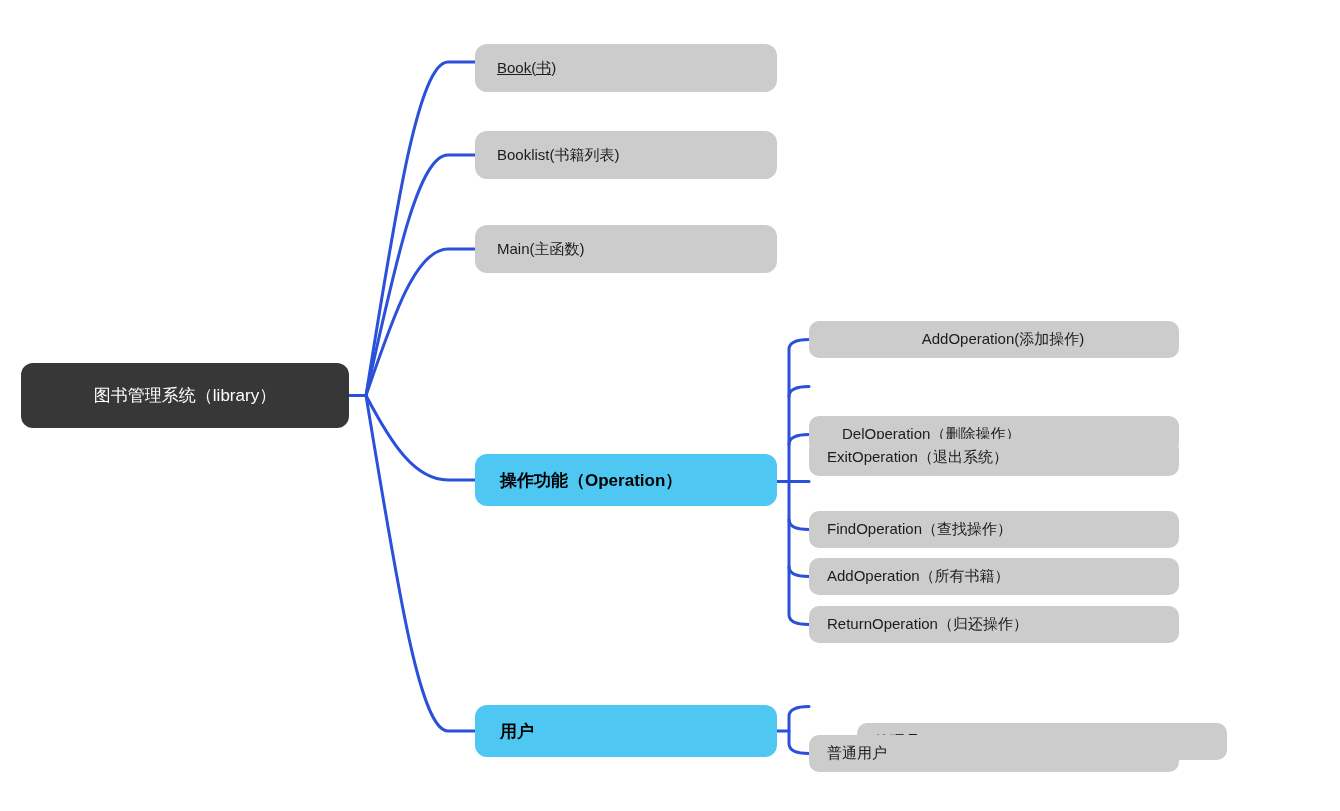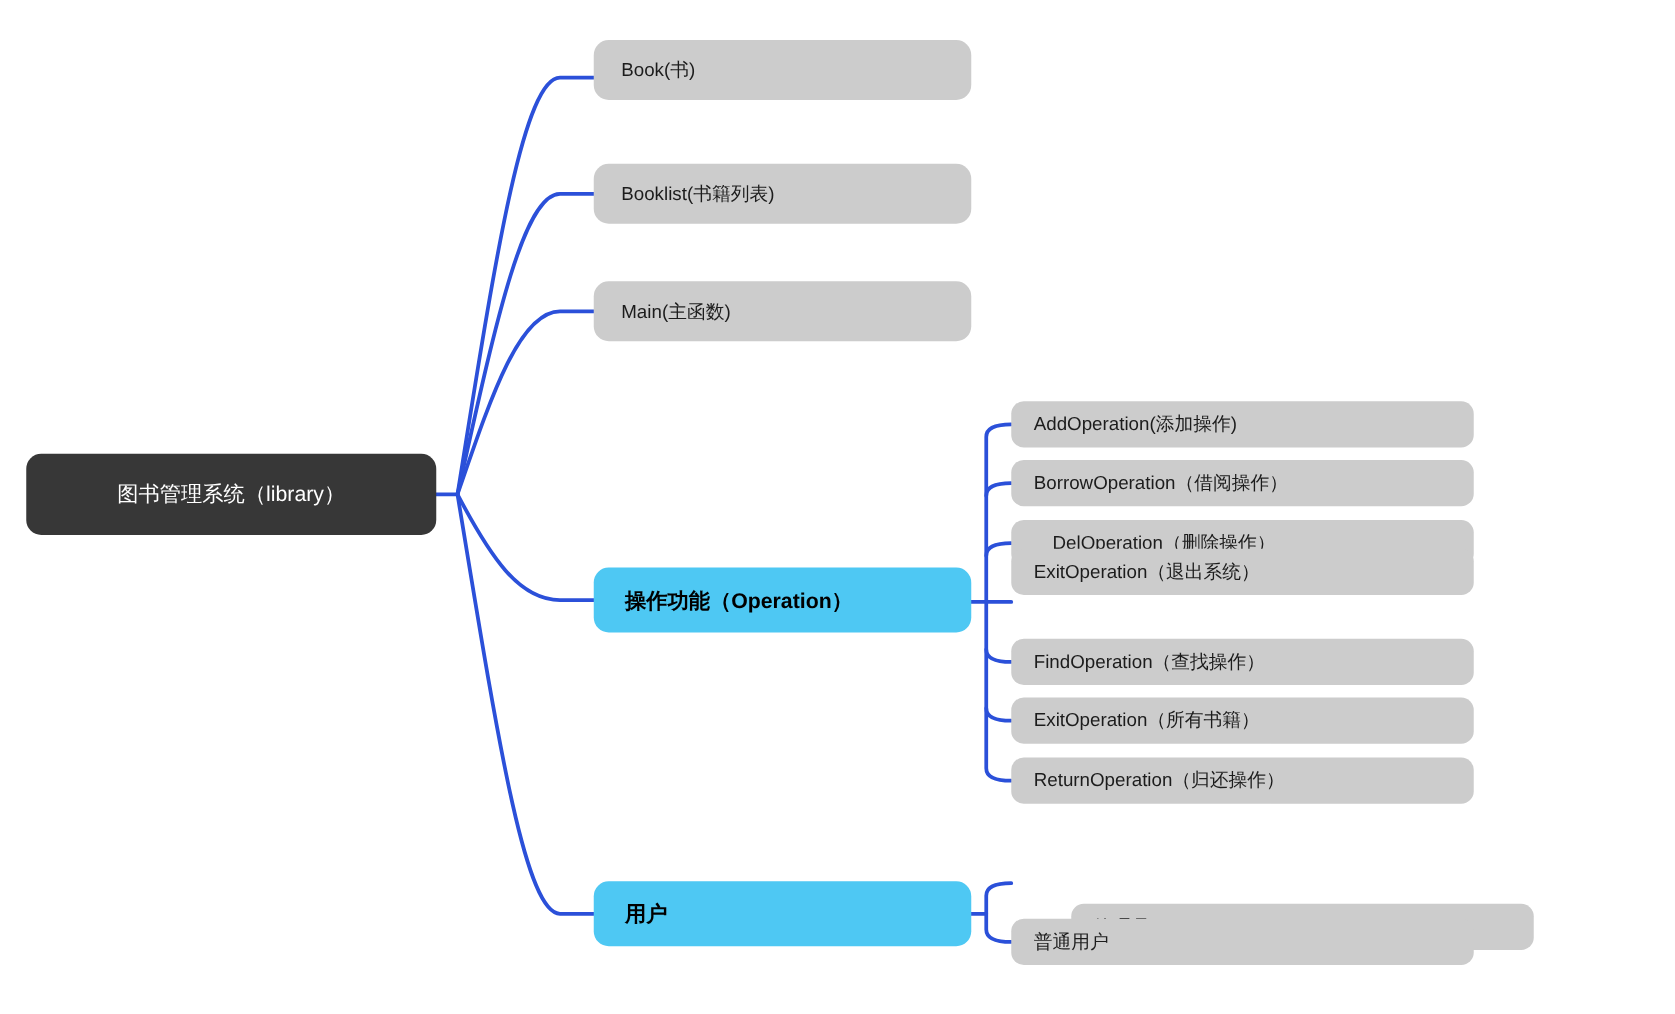--- a/index.html
+++ b/index.html
@@ -59,26 +59,26 @@
     font-size: 17px;
     padding-left: 25px;
   }
   .node-l2 {
     left: 809px; width: 370px; height: 37px;
     background: #cccccc;
     font-size: 15px;
     padding-left: 18px;
     border-radius: 10px;
   }
-  .n-book     { top: 32px; }
+  .n-book     { top: 44px; text-decoration: underline; }
   .n-booklist { top: 131px; }
   .n-main     { top: 225px; }
   .n-operation{ top: 454px; }
   .n-user     { top: 705px; }
-  .n-add      { top: 321px; }
+  .n-add      { top: 321px; justify-content: center; }
   .n-borrow   { top: 368px; }
   .n-del      { top: 416px; padding-left: 33px; }
   .n-exit     { top: 439px; }
   .n-find     { top: 511px; }
   .n-list     { top: 558px; }
   .n-return   { top: 606px; }
   .n-admin    { top: 723px; margin-left: 48px; }
   .n-normal   { top: 735px; }
 </style>
 </head>
@@ -121,34 +121,31 @@
   <div class="node node-l1 highlight n-operation">
     <span>操作功能（Operation）</span>
   </div>
   <div class="node node-l1 highlight n-user">
     <span>用户</span>
   </div>
 
   <div class="node node-l2 n-add">
     <span>AddOperation(添加操作)</span>
   </div>
-  <div class="node node-l2 n-borrow">
-    <span>BorrowOperation（借阅操作）</span>
-  </div>
   <div class="node node-l2 n-del">
     <span>DelOperation（删除操作）</span>
   </div>
   <div class="node node-l2 n-exit">
     <span>ExitOperation（退出系统）</span>
   </div>
   <div class="node node-l2 n-find">
     <span>FindOperation（查找操作）</span>
   </div>
   <div class="node node-l2 n-list">
-    <span>ExitOperation（所有书籍）</span>
+    <span>AddOperation（所有书籍）</span>
   </div>
   <div class="node node-l2 n-return">
     <span>ReturnOperation（归还操作）</span>
   </div>
 
   <div class="node node-l2 n-admin">
     <span>管理员</span>
   </div>
   <div class="node node-l2 n-normal">
     <span>普通用户</span>

